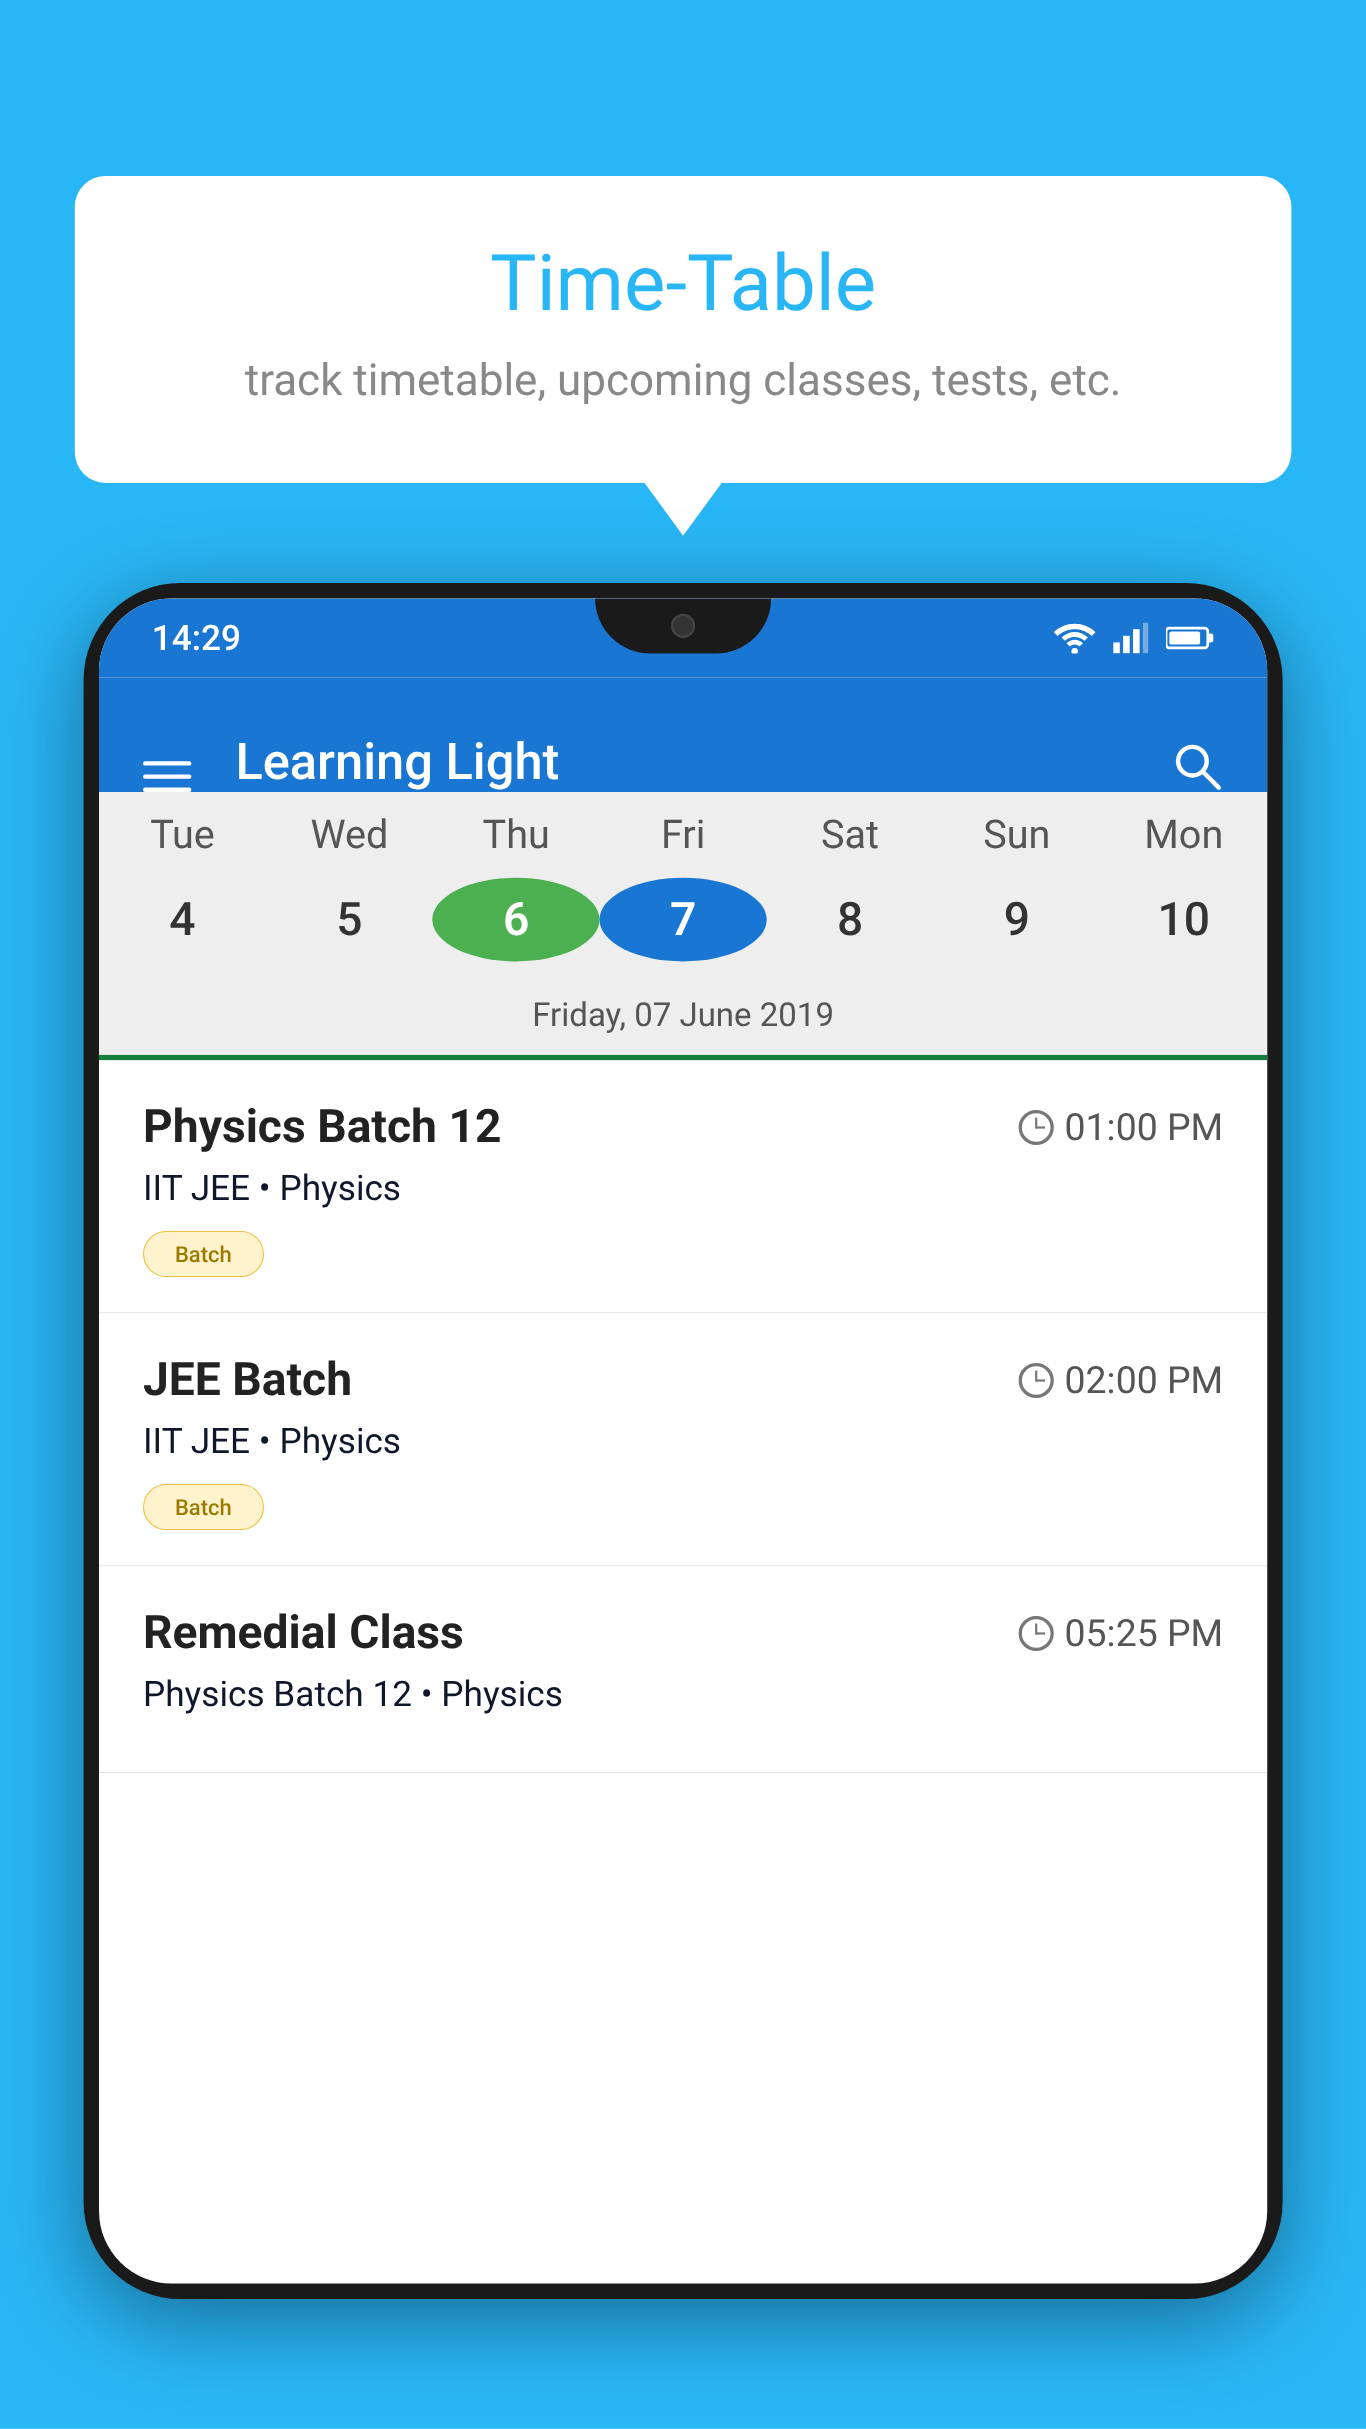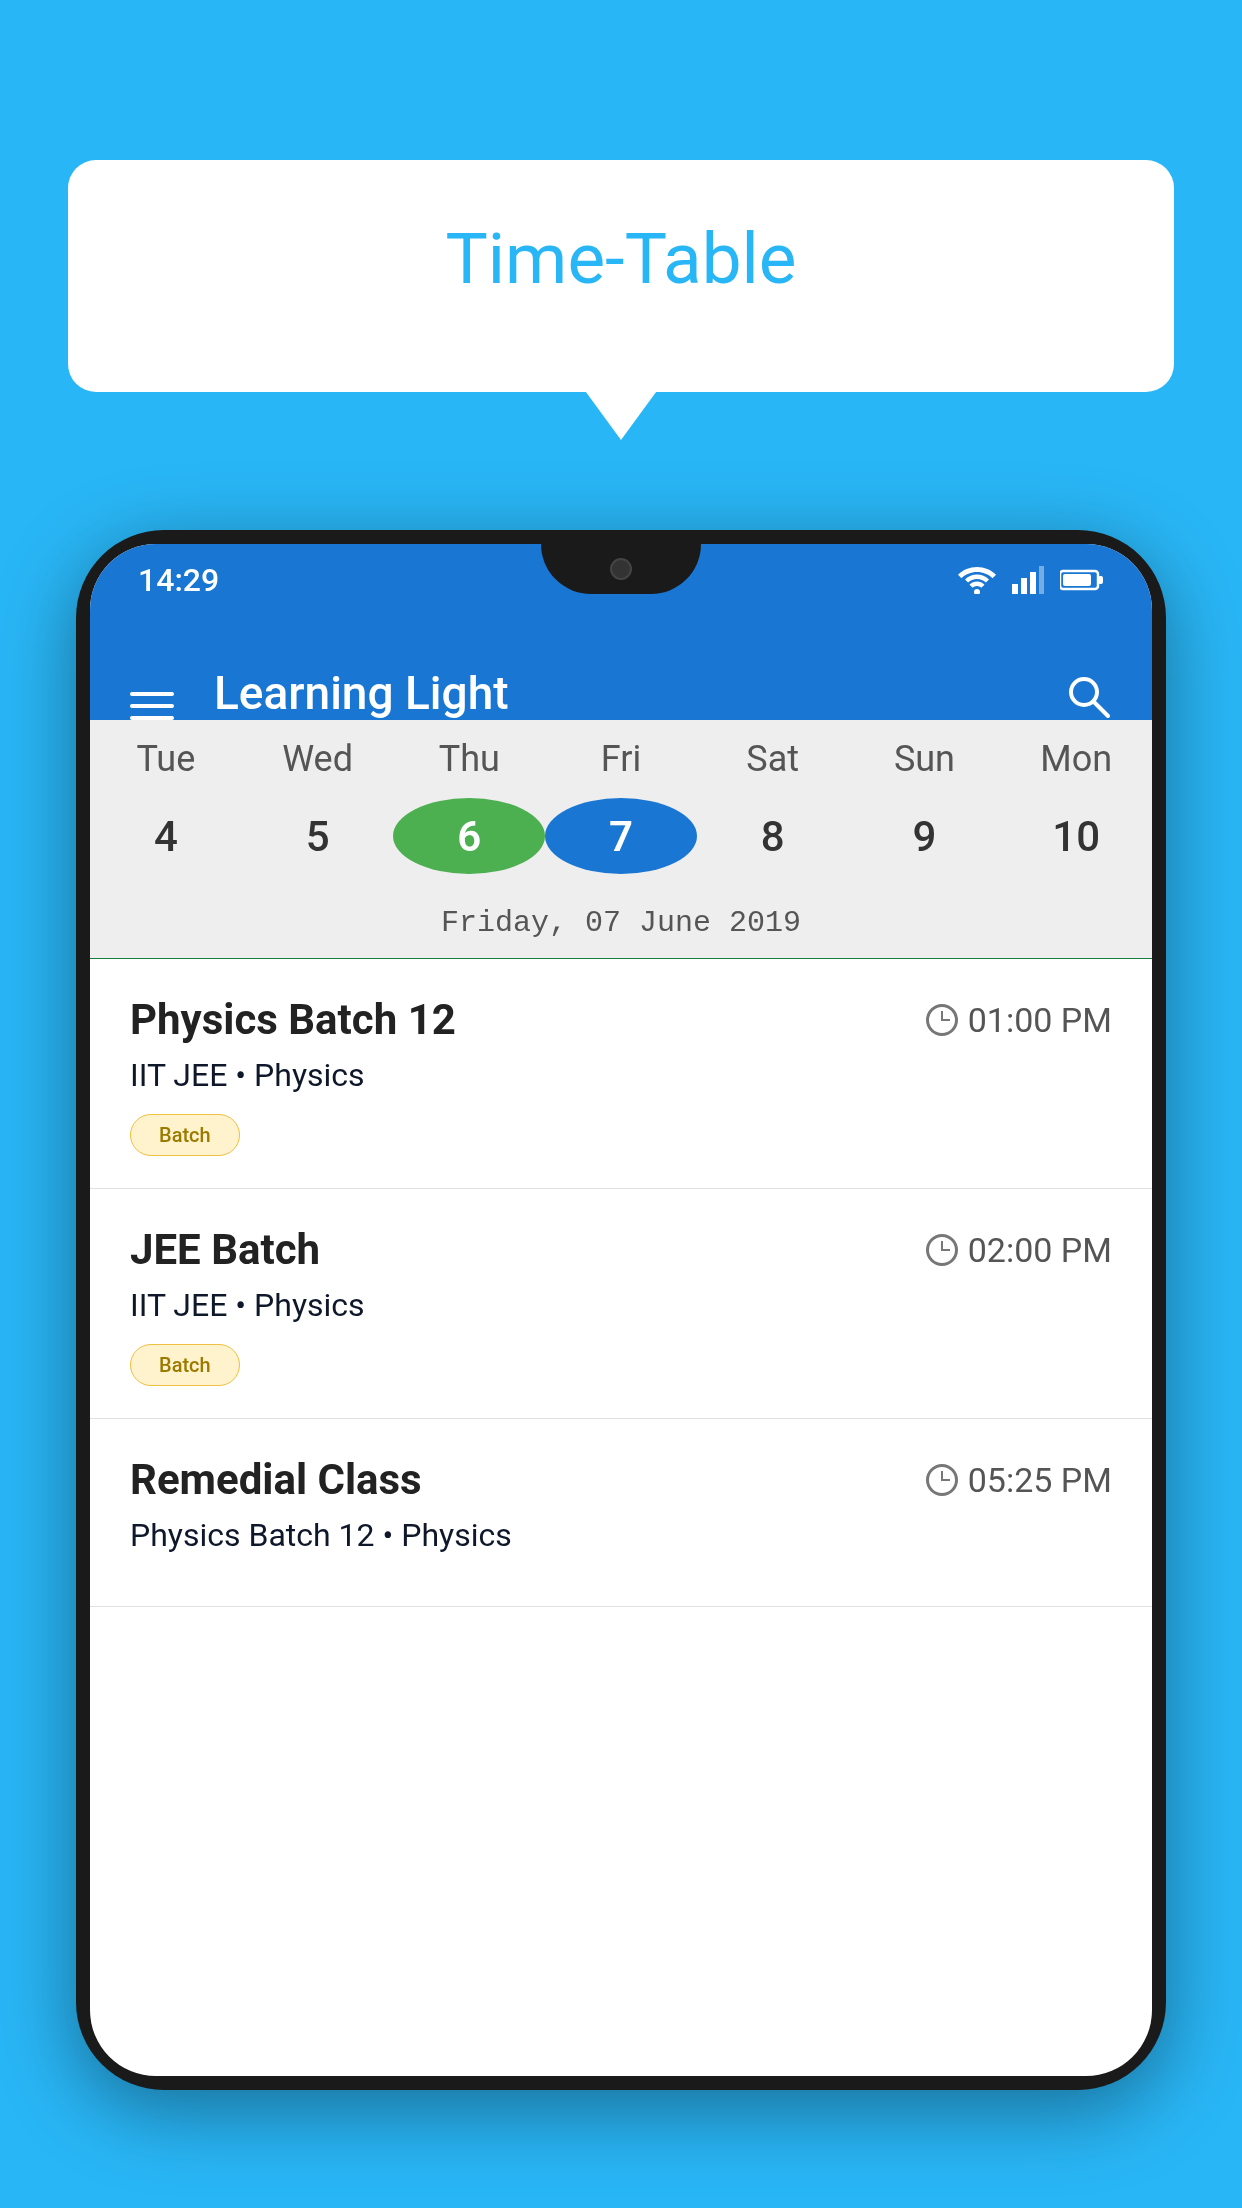--- a/index.html
+++ b/index.html
@@ -218,22 +218,21 @@
       margin: auto;
       font-weight: 600;
     }
 
     .selected-date-label {
       text-align: center;
       font-size: 30px;
       color: #555;
       padding: 12px 0 18px;
       background: #eeeeee;
-      border-bottom: 1px solid #15803d;
-      font-family: Liberation Mono, monospace;
+      border-bottom: 5px solid #15803d;
     }
 
     
     .content-list {
       background: #f5f5f5;
       overflow: hidden;
     }
 
     .class-card {
       background: white;
@@ -319,20 +318,21 @@
       height: calc(1560px - 28px);
       background: white;
     }
   </style>
 </head>
 <body>
 
 <div class="speech-bubble-wrapper">
   <div class="speech-bubble">
     <div class="bubble-title">Time-Table</div>
+    <div class="bubble-subtitle">track timetable, upcoming classes, tests, etc.</div>
   </div>
 </div>
 
 <div class="phone-wrapper">
   <div class="phone-body">
 
     <div class="phone-screen">
 
       <div class="phone-status-bar">
         <span class="status-time">14:29</span>

